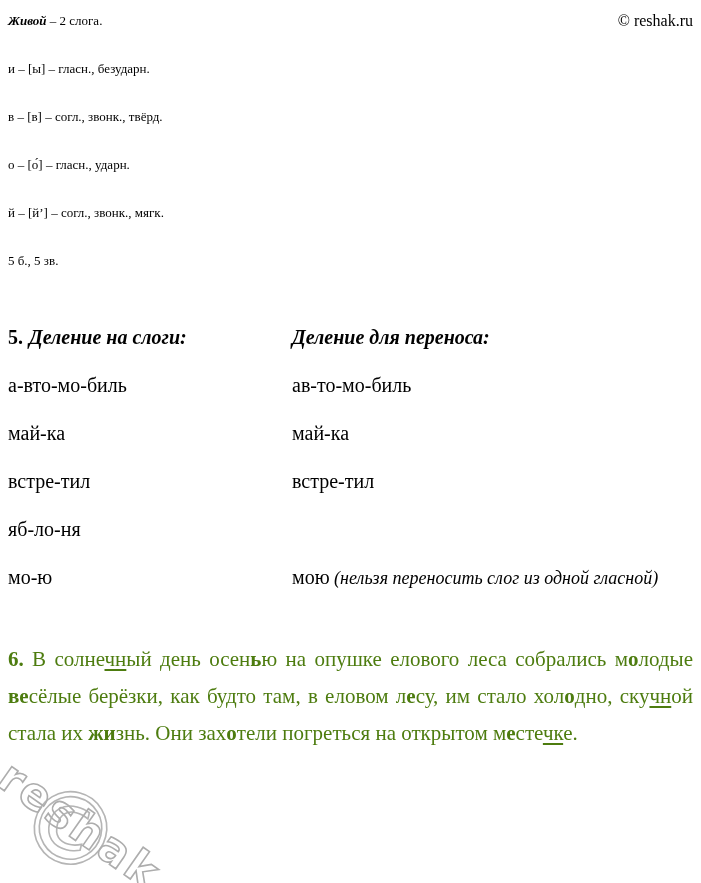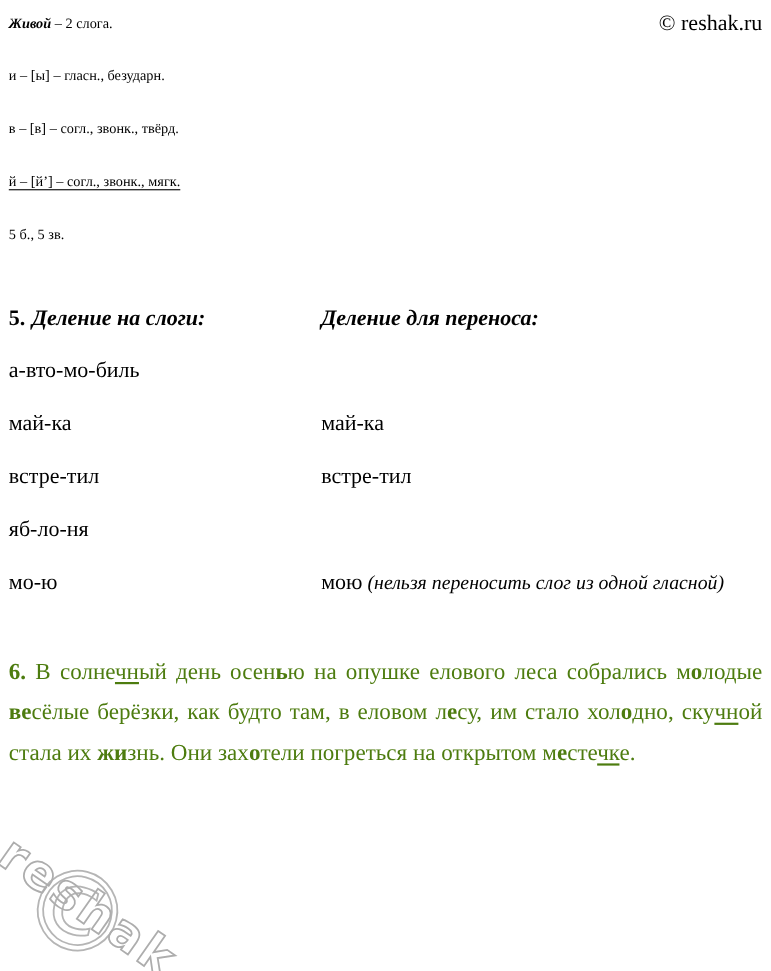--- a/index.html
+++ b/index.html
@@ -4,23 +4,23 @@
 <style>
   html,body{margin:0;padding:0;background:#fff;}
   body{
     width:701px;height:883px;position:relative;overflow:hidden;
     font-family:"Liberation Serif",serif;color:#000;
   }
   .page{padding:10px 8px 0 8px;position:relative;}
   .topbar{display:flex;justify-content:space-between;align-items:flex-start;
           font-size:20px;line-height:22px;margin-bottom:26px;}
   .title-word{font-weight:bold;font-style:italic;}
-  .copyright{font-size:20px;}
+  .copyright{font-size:16px;}
   .line{font-size:13px;line-height:22px;margin:0 0 26px 0;white-space:nowrap;}
-  .u-line{text-decoration:underline;text-underline-offset:3px;}
+  .u-line{text-underline-offset:3px;}
   .phonetic{margin-bottom:54px;}
   .grid-row{display:grid;grid-template-columns:284px auto;
             font-size:20px;line-height:22px;margin:0 0 26px 0;}
   .hdr .num{font-weight:bold;margin-right:6px;}
   .hdr .hd{font-weight:bold;font-style:italic;}
   .note{font-style:italic;font-size:18px;}
   .para6{
     margin:52px 0 0 0;font-size:21px;line-height:37px;
     text-align:justify;color:#4d7c0f;
   }
@@ -48,32 +48,34 @@
 <div class="page">
 
   <div class="topbar">
     <p class="line" style="margin:0"><span class="title-word">Живой</span><span> – 2 слога.</span></p>
     <span class="copyright">© reshak.ru</span>
   </div>
 
   <div class="phonetic">
       <p class="line">и – [ы] – гласн., безударн.</p>
       <p class="line">в – [в] – согл., звонк., твёрд.</p>
+      <p class="line">о – [о́] – гласн., ударн.</p>
       <p class="line u-line">й – [й’] – согл., звонк., мягк.</p>
       <p class="line">5 б., 5 зв.</p>
     </div>
 
   <div>
     <div class="grid-row hdr">
       <div><span class="num">5.</span><span class="hd">Деление на слоги:</span></div>
       <div><span class="hd">Деление для переноса:</span></div>
     </div>
     <div>
         <div class="grid-row">
           <div>а-вто-мо-биль</div>
+          <div>ав-то-мо-биль</div>
         </div>
         <div class="grid-row">
           <div>май-ка</div>
           <div>май-ка</div>
         </div>
         <div class="grid-row">
           <div>встре-тил</div>
           <div>встре-тил</div>
         </div>
         <div class="grid-row">

